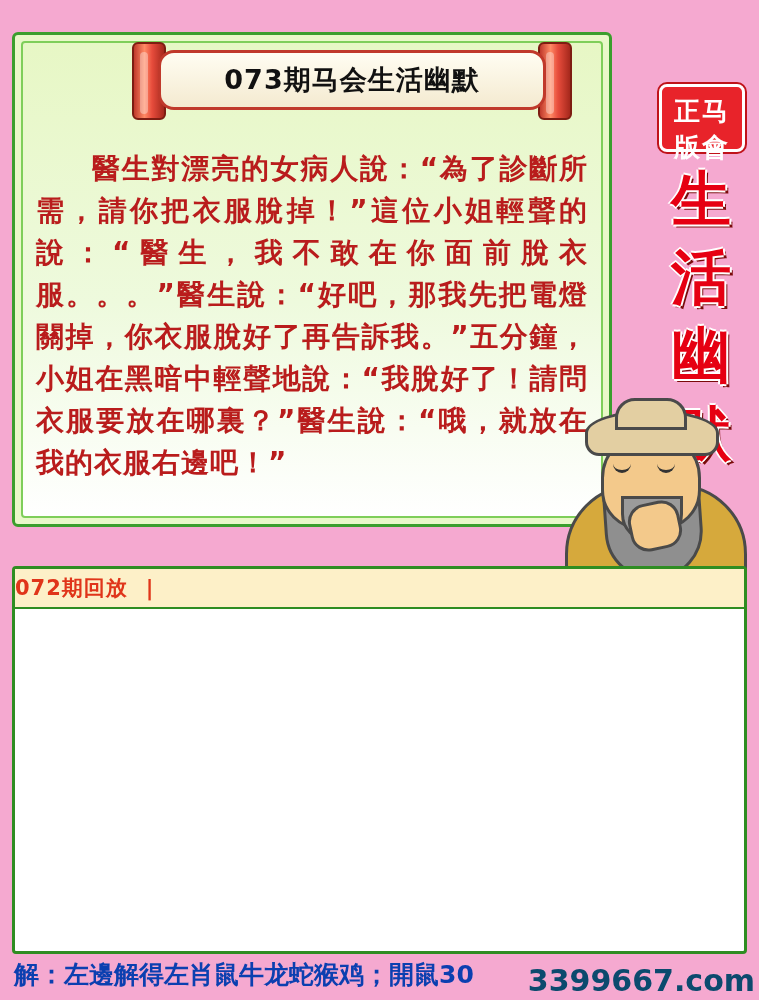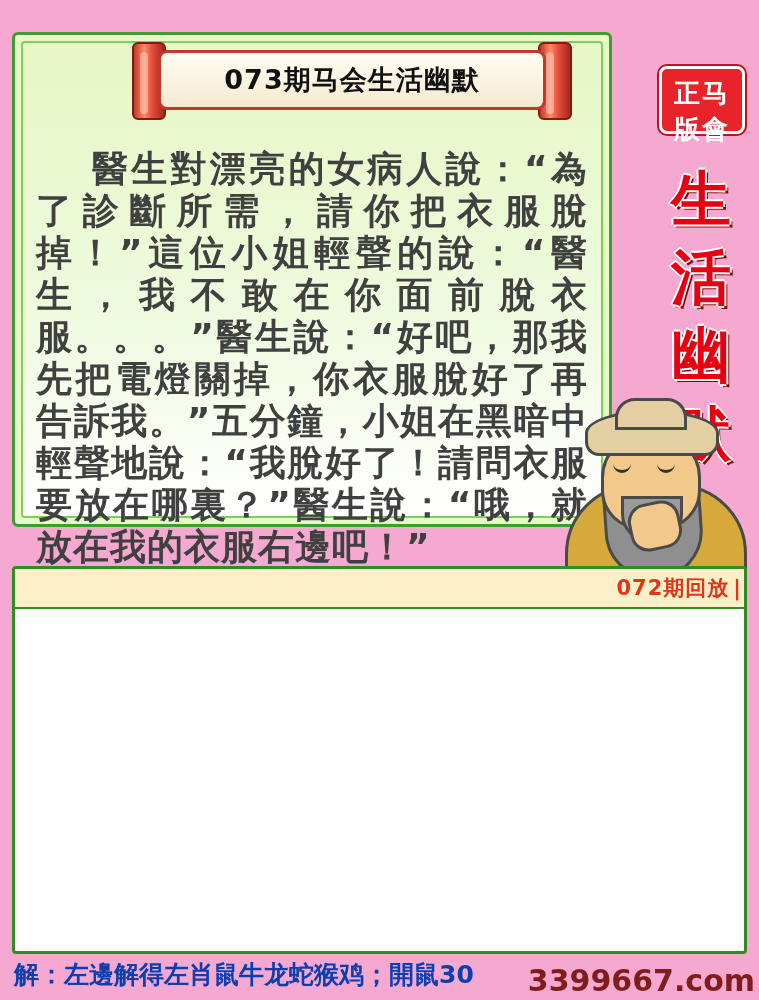--- a/index.html
+++ b/index.html
@@ -73,21 +73,21 @@
     border-radius: 4px;
   }
   .scroll-body {
     position: absolute;
     left: 26px;
     right: 26px;
     top: 8px;
     height: 60px;
     background: linear-gradient(180deg,#fffdf2,#f4ead0);
     border: 3px solid #c0392b;
-    border-radius: 9px;
+    border-radius: 16px;
     box-sizing: border-box;
     display: flex;
     align-items: center;
     justify-content: center;
   }
   .scroll-title {
     font-family: "DejaVu Sans", sans-serif;
     font-weight: bold;
     font-size: 27px;
     letter-spacing: 1px;
@@ -96,33 +96,33 @@
   }
 
   
   .joke-top {
     position: absolute;
     left: 36px;
     top: 148px;
     width: 552px;
     font-family: "DejaVu Sans", sans-serif;
     font-weight: bold;
-    font-size: 36px;
+    font-size: 28px;
     line-height: 42px;
-    color: #404040;
+    color: #b91c1c;
     text-indent: 56px;
     text-align: justify;
     letter-spacing: 1px;
   }
 
   
   .stamp {
     position: absolute;
     right: 14px;
-    top: 66px;
+    top: 84px;
     width: 86px;
     height: 68px;
     background: #e8232a;
     border: 3px solid #ffffff;
     border-radius: 8px;
     box-shadow: 0 0 0 2px #c0121a;
     color: #fff;
     font-family: "DejaVu Sans", sans-serif;
     font-weight: bold;
     font-size: 26px;
@@ -252,27 +252,27 @@
     border: 3px solid #2f8d22;
     border-radius: 4px;
     box-sizing: border-box;
   }
   .bp-header {
     height: 38px;
     background: #fdf0c8;
     border-bottom: 2px solid #2f8d22;
     display: flex;
     align-items: center;
-    justify-content: flex-end;
+    justify-content: flex-start;
     font-family: "DejaVu Sans", sans-serif;
     font-weight: bold;
     font-size: 21px;
     color: #e0351a;
     letter-spacing: 1px;
-    gap: 2px;
+    gap: 16px;
   }
   .bp-header .sep { color: #e0351a; padding: 0 2px; }
   .joke-bottom {
     padding: 4px 10px 0 10px;
     font-family: "DejaVu Sans", sans-serif;
     font-weight: bold;
     font-size: 26.5px;
     line-height: 37px;
     color: #0b3fb0;
     text-indent: 54px;
@@ -297,21 +297,21 @@
   .answer-line .lead { color: #0b3fb0; }
 
   
   .watermark {
     position: absolute;
     right: 4px;
     bottom: 2px;
     font-family: "DejaVu Sans", sans-serif;
     font-weight: bold;
     font-size: 30px;
-    color: #7f1d1d;
+    color: #0c4a6e;
     letter-spacing: 0px;
   }
 </style>
 </head>
 <body>
 
 <div class="page">
 
   <div class="top-panel">
     <div class="top-panel-inner"></div>

